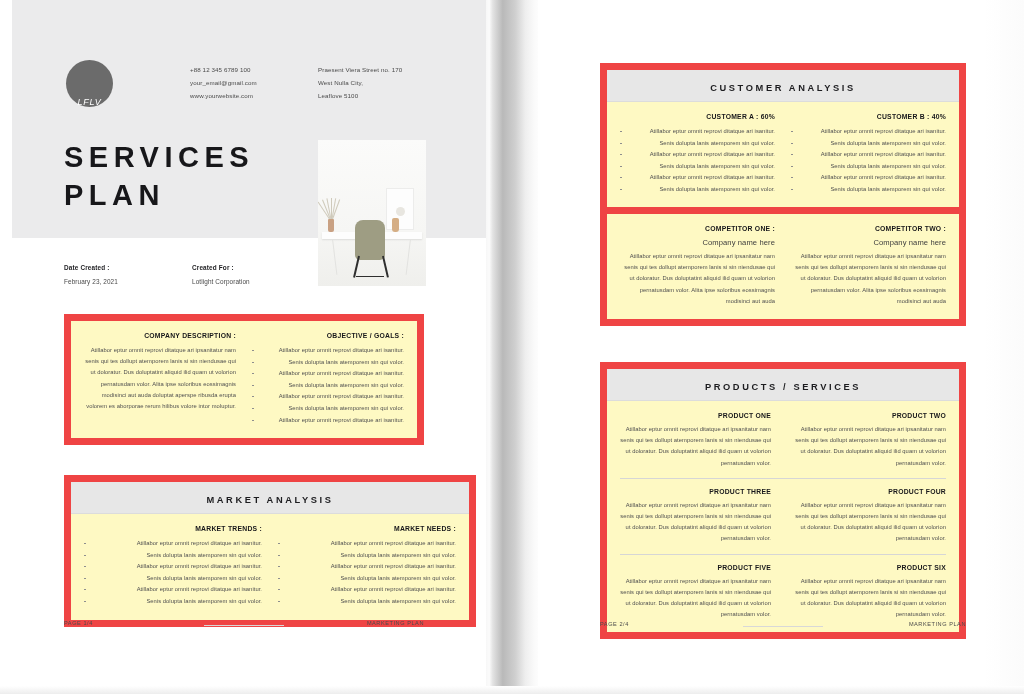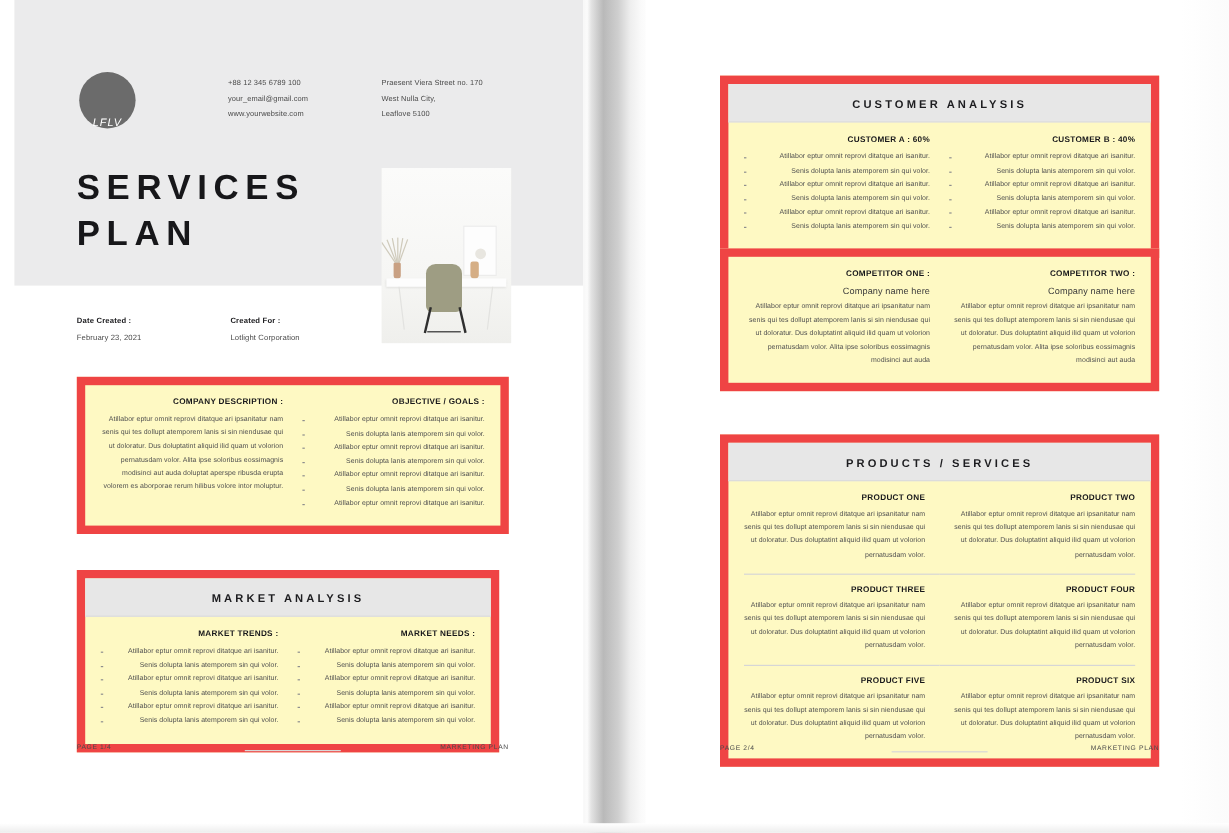--- a/index.html
+++ b/index.html
@@ -289,21 +289,21 @@
                 <li>Senis dolupta lanis atemporem sin qui volor.</li>
                 <li>Atillabor eptur omnit reprovi ditatque ari isanitur.</li>
                 <li>Senis dolupta lanis atemporem sin qui volor.</li>
                 <li>Atillabor eptur omnit reprovi ditatque ari isanitur.</li>
               </ul>
           </div>
         </div>
       </div>
     </div>
 
-    <div class="card" style="left:64px; top:475px; width:352px;">
+    <div class="card" style="left:64px; top:475px; width:412px;">
       <div class="card-head">
         <span class="card-head-title">MARKET ANALYSIS</span>
       </div>
       <div class="card-body">
         <div class="two-col">
           <div class="col">
             <div class="sub-head">MARKET TRENDS :</div>
             <ul class="bullets">
                 <li>Atillabor eptur omnit reprovi ditatque ari isanitur.</li>
                 <li>Senis dolupta lanis atemporem sin qui volor.</li>

